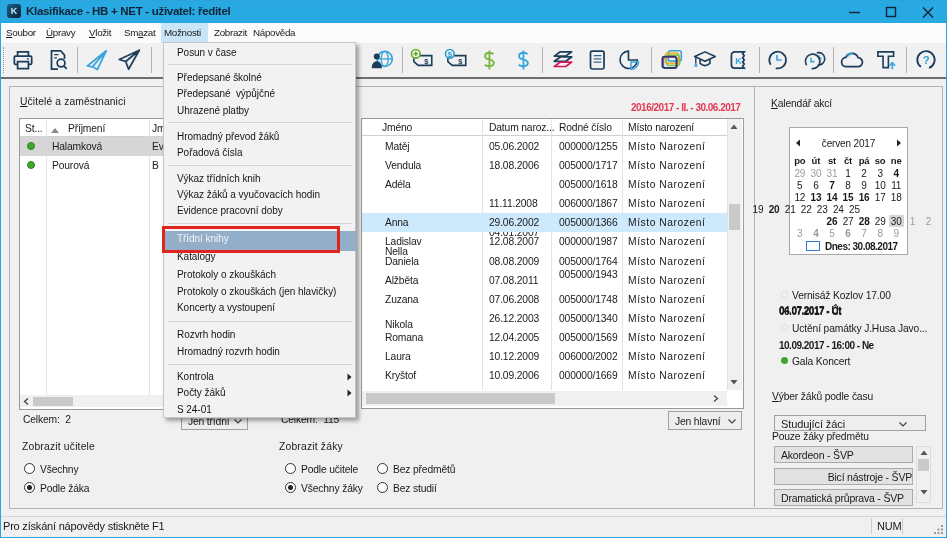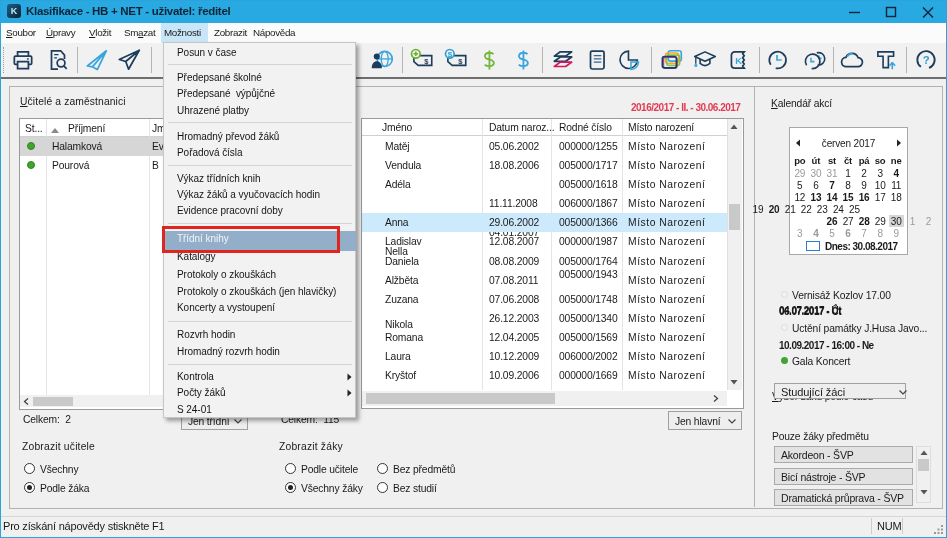--- a/index.html
+++ b/index.html
@@ -350,29 +350,29 @@
 <div class="ab dotw" style="left:781px;top:291px;"></div>
 <span class="ab" style="left:792px;top:289.5px;">Vernisáž Kozlov 17.00</span>
 <span class="ab evdate" style="left:779px;top:306px;">06.07.2017 - Čt</span>
 <div class="ab dotw" style="left:781px;top:324px;"></div>
 <span class="ab" style="left:792px;top:322.5px;">Uctění památky J.Husa Javo...</span>
 <span class="ab evdate" style="left:779px;top:339.5px;">10.09.2017 - 16:00 - Ne</span>
 <div class="ab dotg" style="left:781px;top:357px;"></div>
 <span class="ab" style="left:792px;top:355.5px;">Gala Koncert</span>
 
 <span class="ab" style="left:772px;top:391px;"><u>V</u>ýber žáků podle času</span>
-<div class="ab combo" style="left:774px;top:383px;width:132px;height:16px;">
+<div class="ab combo" style="left:774px;top:415px;width:152px;height:16px;">
     <span class="ab" style="left:6px;top:2px;font-size:11px;letter-spacing:-0.1px;">Studující žáci</span>
     <svg class="ab" style="left:124px;top:5.5px" width="8" height="5" viewBox="0 0 8 5">
       <path d="M0.5 0.5 L4 4 L7.5 0.5" fill="none" stroke="#444" stroke-width="1.2"></path>
     </svg>
   </div>
 <span class="ab" style="left:772px;top:431px;">Pouze žáky předmětu</span>
 <div class="ab listitem" style="top:446px;">Akordeon - ŠVP</div>
-<div class="ab listitem" style="top:467.5px;">Bicí nástroje - ŠVP</div>
+<div class="ab listitem" style="top:467.5px;text-align:right;">Bicí nástroje - ŠVP</div>
 <div class="ab listitem" style="top:489px;">Dramatická průprava - ŠVP</div>
 
 <div class="ab sbtrack" style="left:916px;top:446px;width:15px;height:57px;border:1px solid #ddd;box-sizing:border-box;"></div>
 <svg class="ab" style="left:920px;top:450px" width="8" height="6" viewBox="0 0 8 6">
     <path d="M4 0.5 L0.5 5 H7.5 Z" fill="#555"></path>
   </svg>
 <div class="ab sbthumb" style="left:918px;top:459px;width:11px;height:12px;"></div>
 <svg class="ab" style="left:920px;top:489px" width="8" height="6" viewBox="0 0 8 6">
     <path d="M4 5.5 L0.5 1 H7.5 Z" fill="#555"></path>
   </svg>

